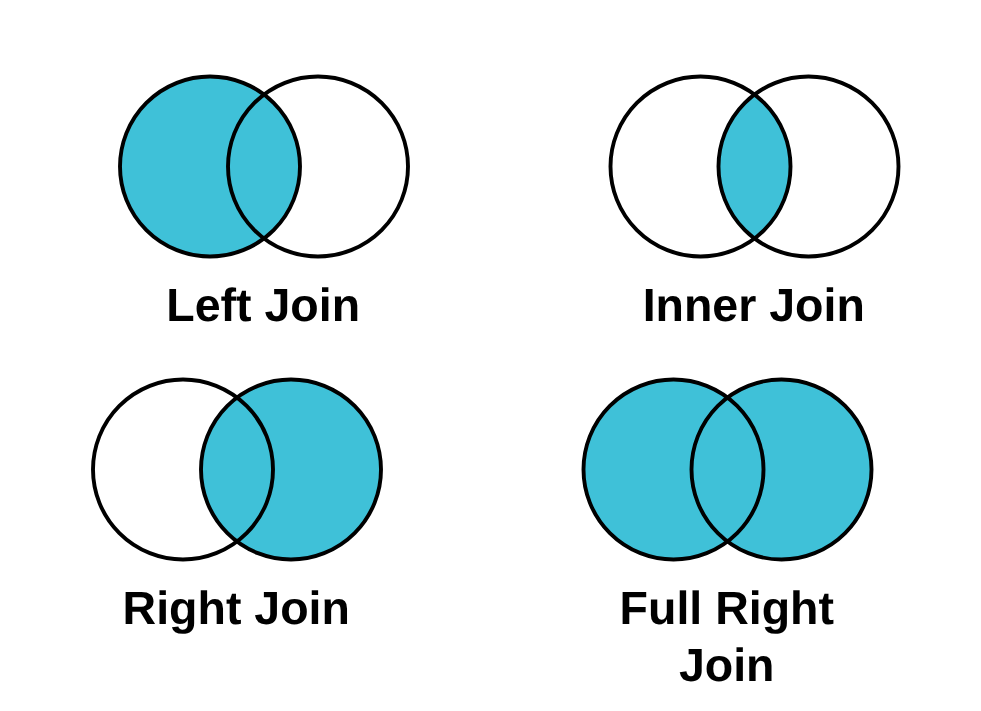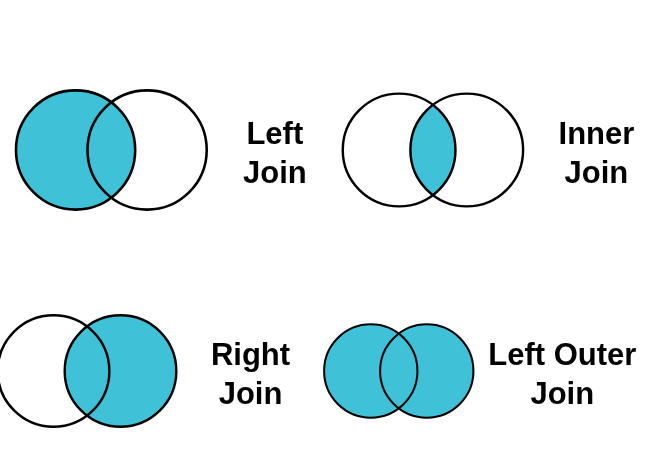--- a/index.html
+++ b/index.html
@@ -16,21 +16,21 @@
     display: grid;
     grid-template-columns: 327px 327px;
     grid-template-rows: auto auto;
     row-gap: 14px;
     font-family: "Liberation Sans", "DejaVu Sans", sans-serif;
     overflow: hidden;
   }
   .cell {
     margin: 0;
     display: flex;
-    flex-direction: row;
+    flex-direction: column;
     align-items: center;
   }
   .cell.col-left  { transform: translateX(12px); }
   .cell.col-right { transform: translateX(-6px); }
   svg.venn {
     width: 200px;
     height: 130px;
     display: block;
   }
   svg.venn .outline {
@@ -90,16 +90,16 @@
   </figure>
 
   <figure class="cell col-right">
     <svg class="venn" viewBox="0 0 200 130" aria-hidden="true">
       <circle data-region="left" cx="64" cy="65" r="60" fill="#3fc1d8"></circle>
       <circle data-region="right" cx="136" cy="65" r="60" fill="#3fc1d8"></circle>
       <path data-region="intersection" d="M100 17 A60 60 0 0 1 100 113 A60 60 0 0 1 100 17 Z" fill="#3fc1d8"></path>
       <circle class="outline" cx="64" cy="65" r="60" stroke="#000000"></circle>
       <circle class="outline" cx="136" cy="65" r="60" stroke="#000000"></circle>
     </svg>
-    <figcaption class="label" style="color: rgb(0, 0, 0);">Left Outer Join</figcaption>
+    <figcaption class="label" style="color: rgb(0, 0, 0);">Full Right Join</figcaption>
   </figure>
 
 </div>
 
 </body></html>

